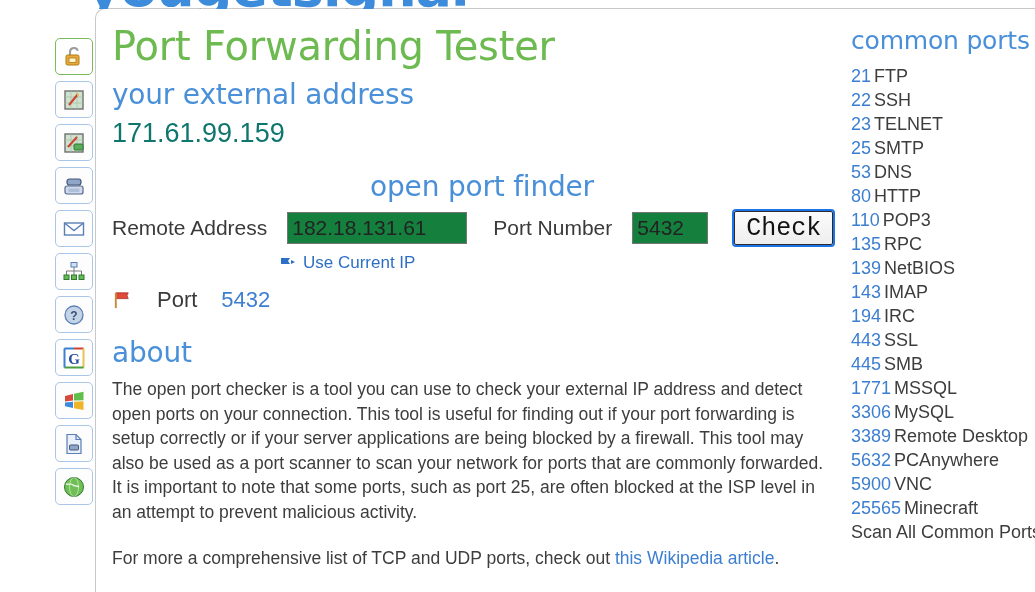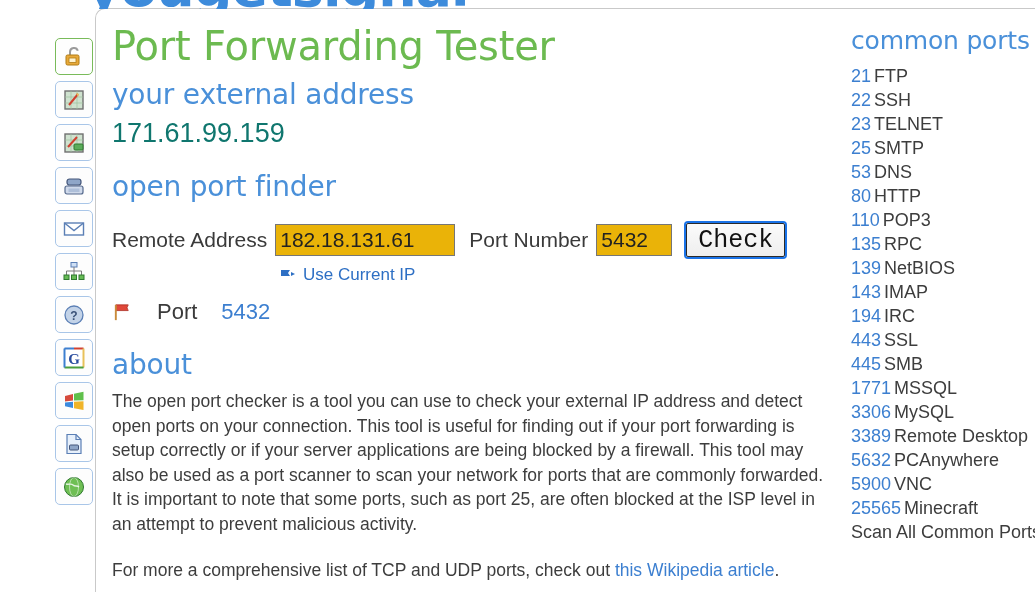--- a/index.html
+++ b/index.html
@@ -118,44 +118,44 @@
   }
 
   .ext-ip {
     margin: 8px 0 0 0;
     font-size: 27px;
     color: #0f766e;
     font-family: "Liberation Sans", sans-serif;
     line-height: 1.1;
   }
 
-  h2.subhead.finder { margin-top: 22px; }
+  h2.subhead.finder { margin-top: 22px; text-align: center; }
 
   
   .form-row {
-    margin-top: 20px;
+    margin-top: 8px;
     display: flex;
     align-items: center;
-    gap: 0;
+    gap: 12px;
     white-space: nowrap;
   }
   .form-label {
     font-size: 21px;
     color: #3a3a3a;
     margin-right: 8px;
   }
   .form-label.port { margin-left: 14px; }
 
   input.text-field {
     font-family: "Liberation Sans", sans-serif;
     font-size: 21px;
     color: #222;
     padding: 2px 4px;
     border: 1px solid #767676;
-    background: #eab308;
+    background: #15803d;
     border-radius: 0;
     height: 32px;
     outline: none;
   }
   input.addr  { width: 180px; }
   input.portn { width: 76px; }
 
   .check-btn {
     margin-left: 14px;
     font-family: Liberation Mono, monospace;

